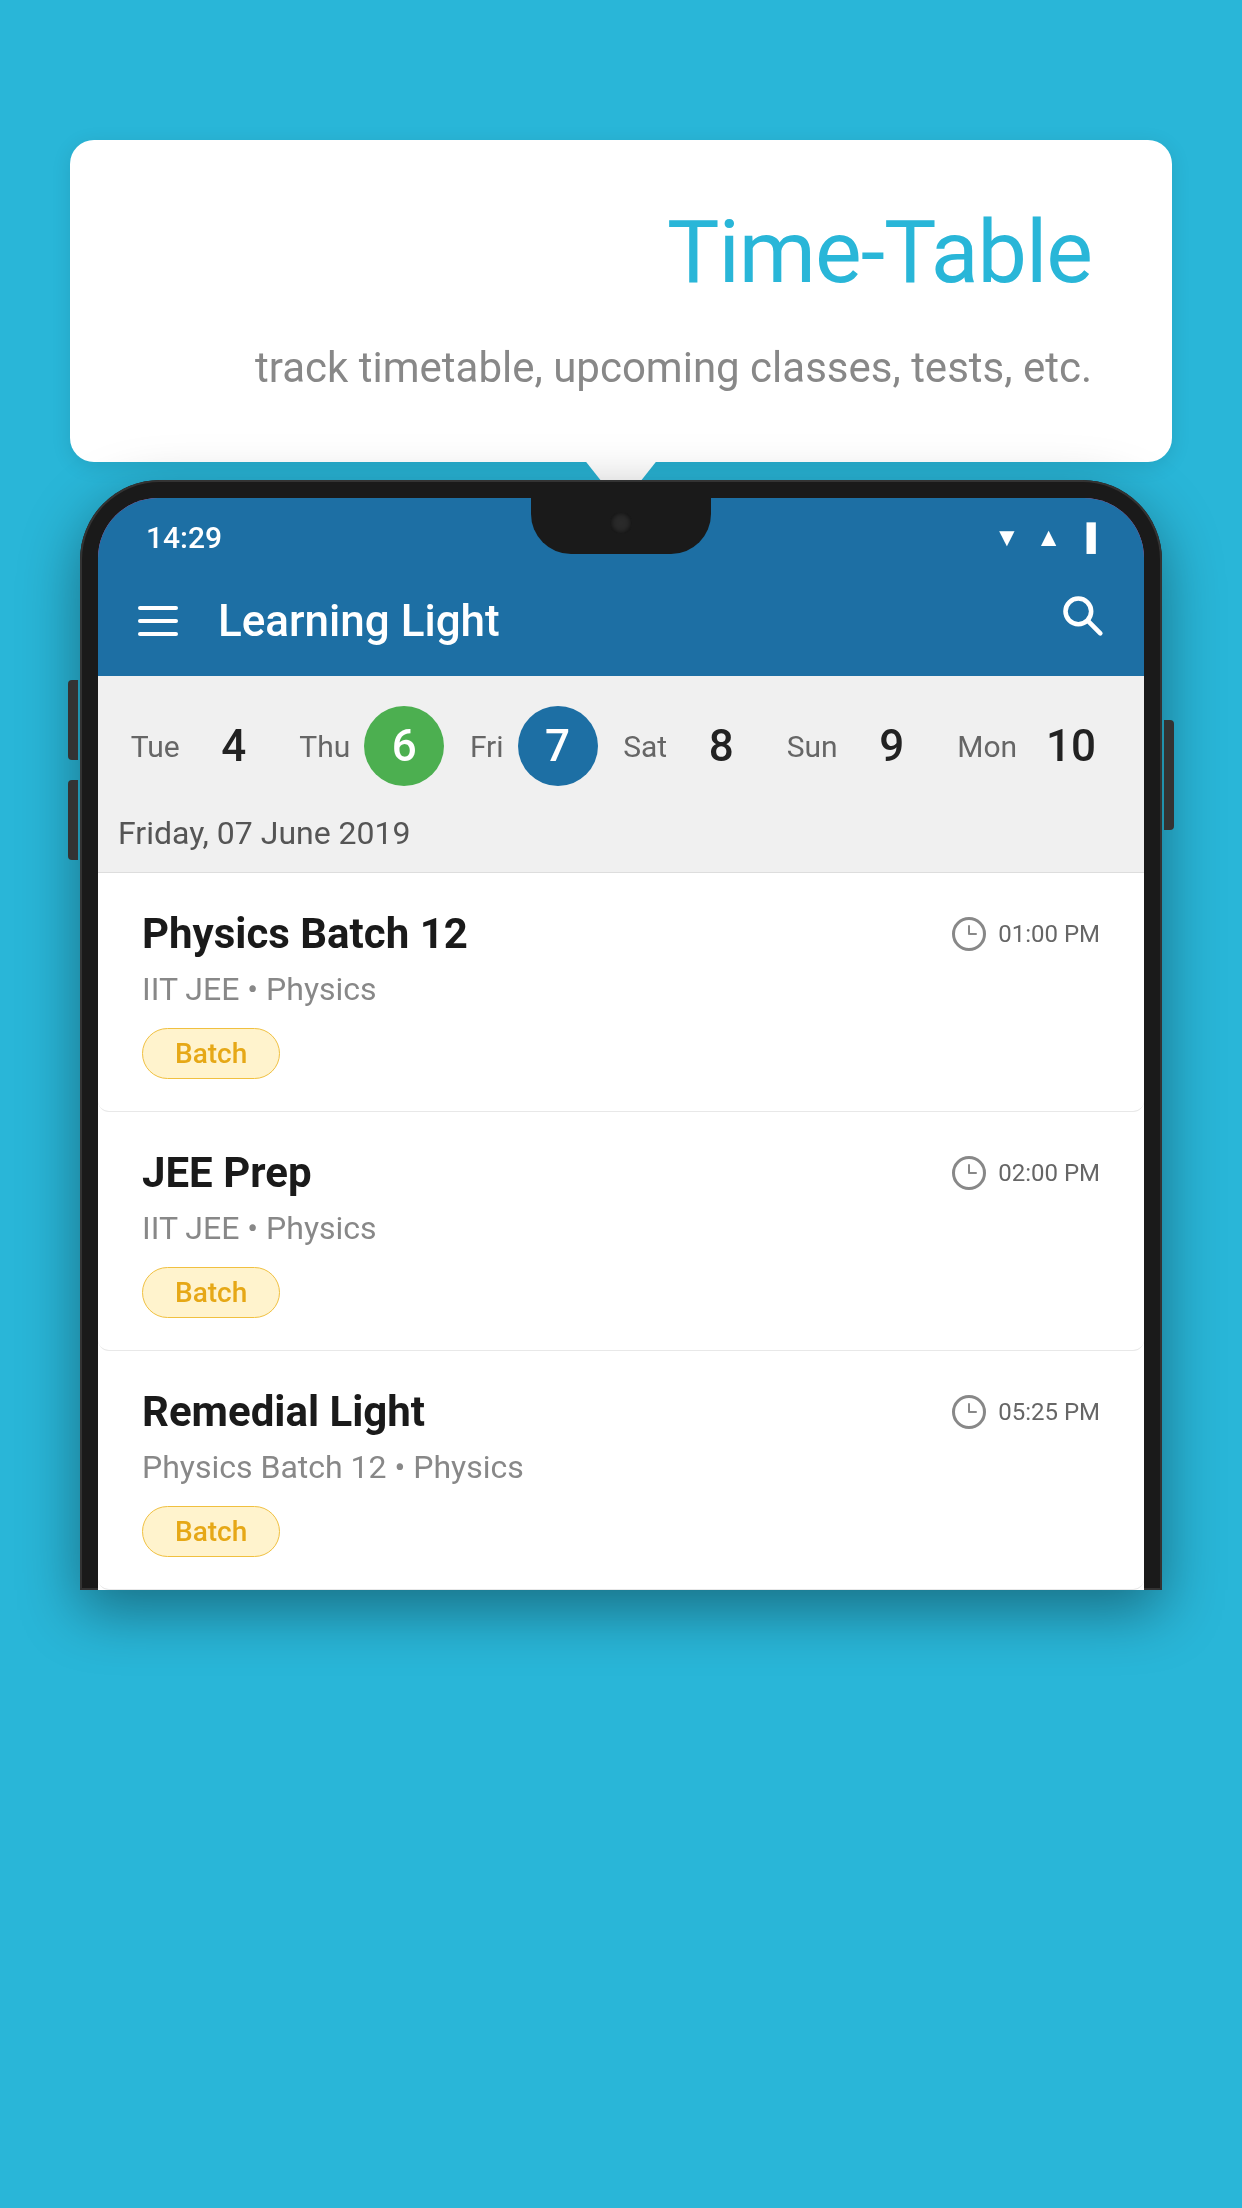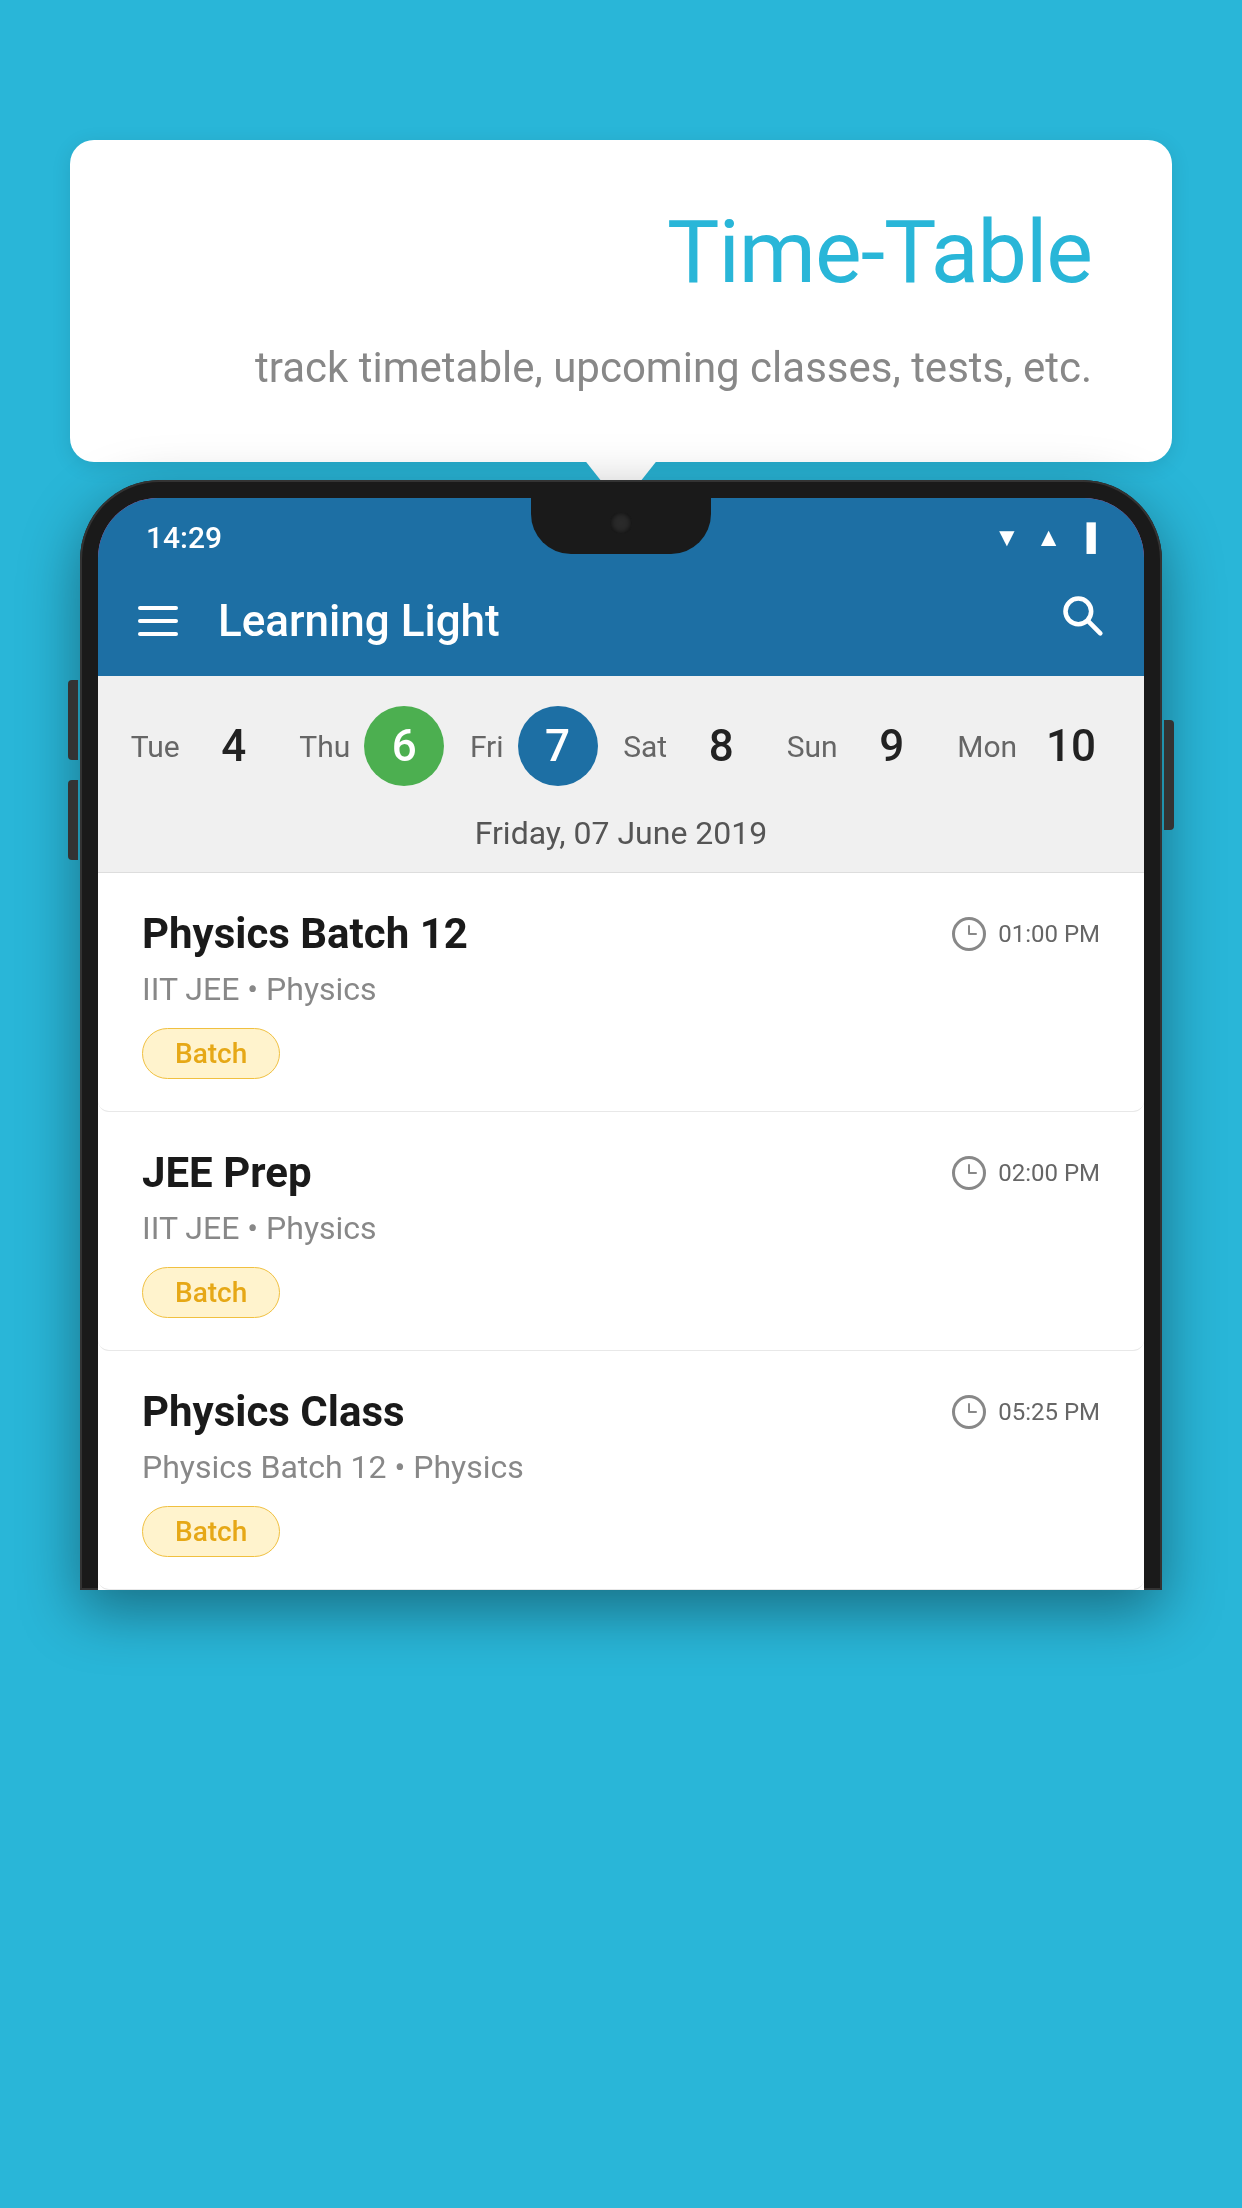--- a/index.html
+++ b/index.html
@@ -222,21 +222,21 @@
       background: #4CAF50;
       color: white;
     }
 
     .day-number.selected {
       background: #1D6FA4;
       color: white;
     }
 
     .calendar-date-label {
-      text-align: center;
+      text-align: left;
       font-size: 32px;
       color: #555;
       padding: 18px 20px 20px;
       border-bottom: 1px solid #ddd;
     }
 
     
     .schedule-content {
       background: white;
     }
@@ -442,21 +442,21 @@
         <div class="schedule-item-time">
           <span class="clock-icon"></span>
           <span>02:00 PM</span>
         </div>
       </div>
       <div class="schedule-item-subtitle">IIT JEE • Physics</div>
       <span class="batch-badge">Batch</span>
     </div>
         <div class="schedule-item">
       <div class="schedule-item-header">
-        <div class="schedule-item-title">Physics Class</div>
+        <div class="schedule-item-title">Remedial Light</div>
         <div class="schedule-item-time">
           <span class="clock-icon"></span>
           <span>05:25 PM</span>
         </div>
       </div>
       <div class="schedule-item-subtitle">Physics Batch 12 • Physics</div>
       <span class="batch-badge">Batch</span>
     </div>
       </div>
 

